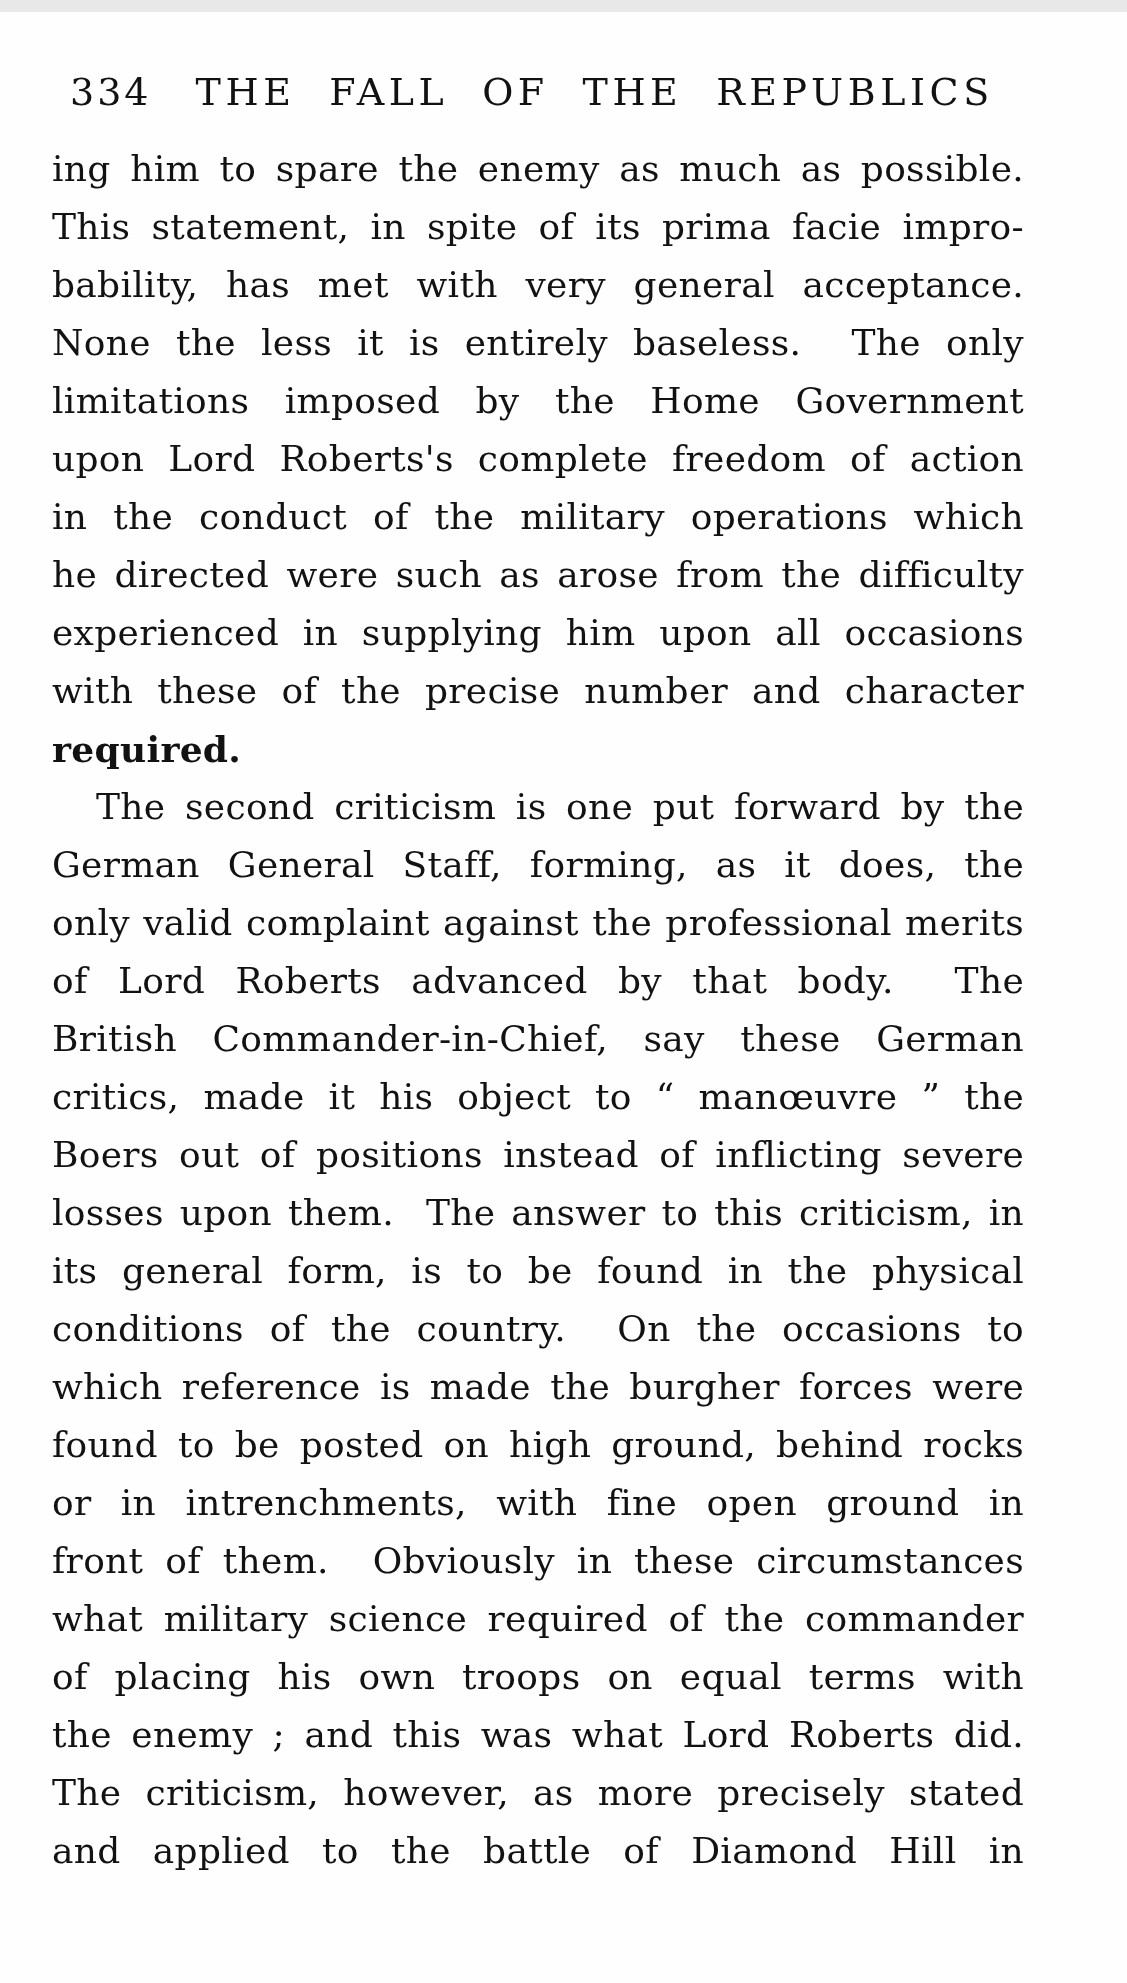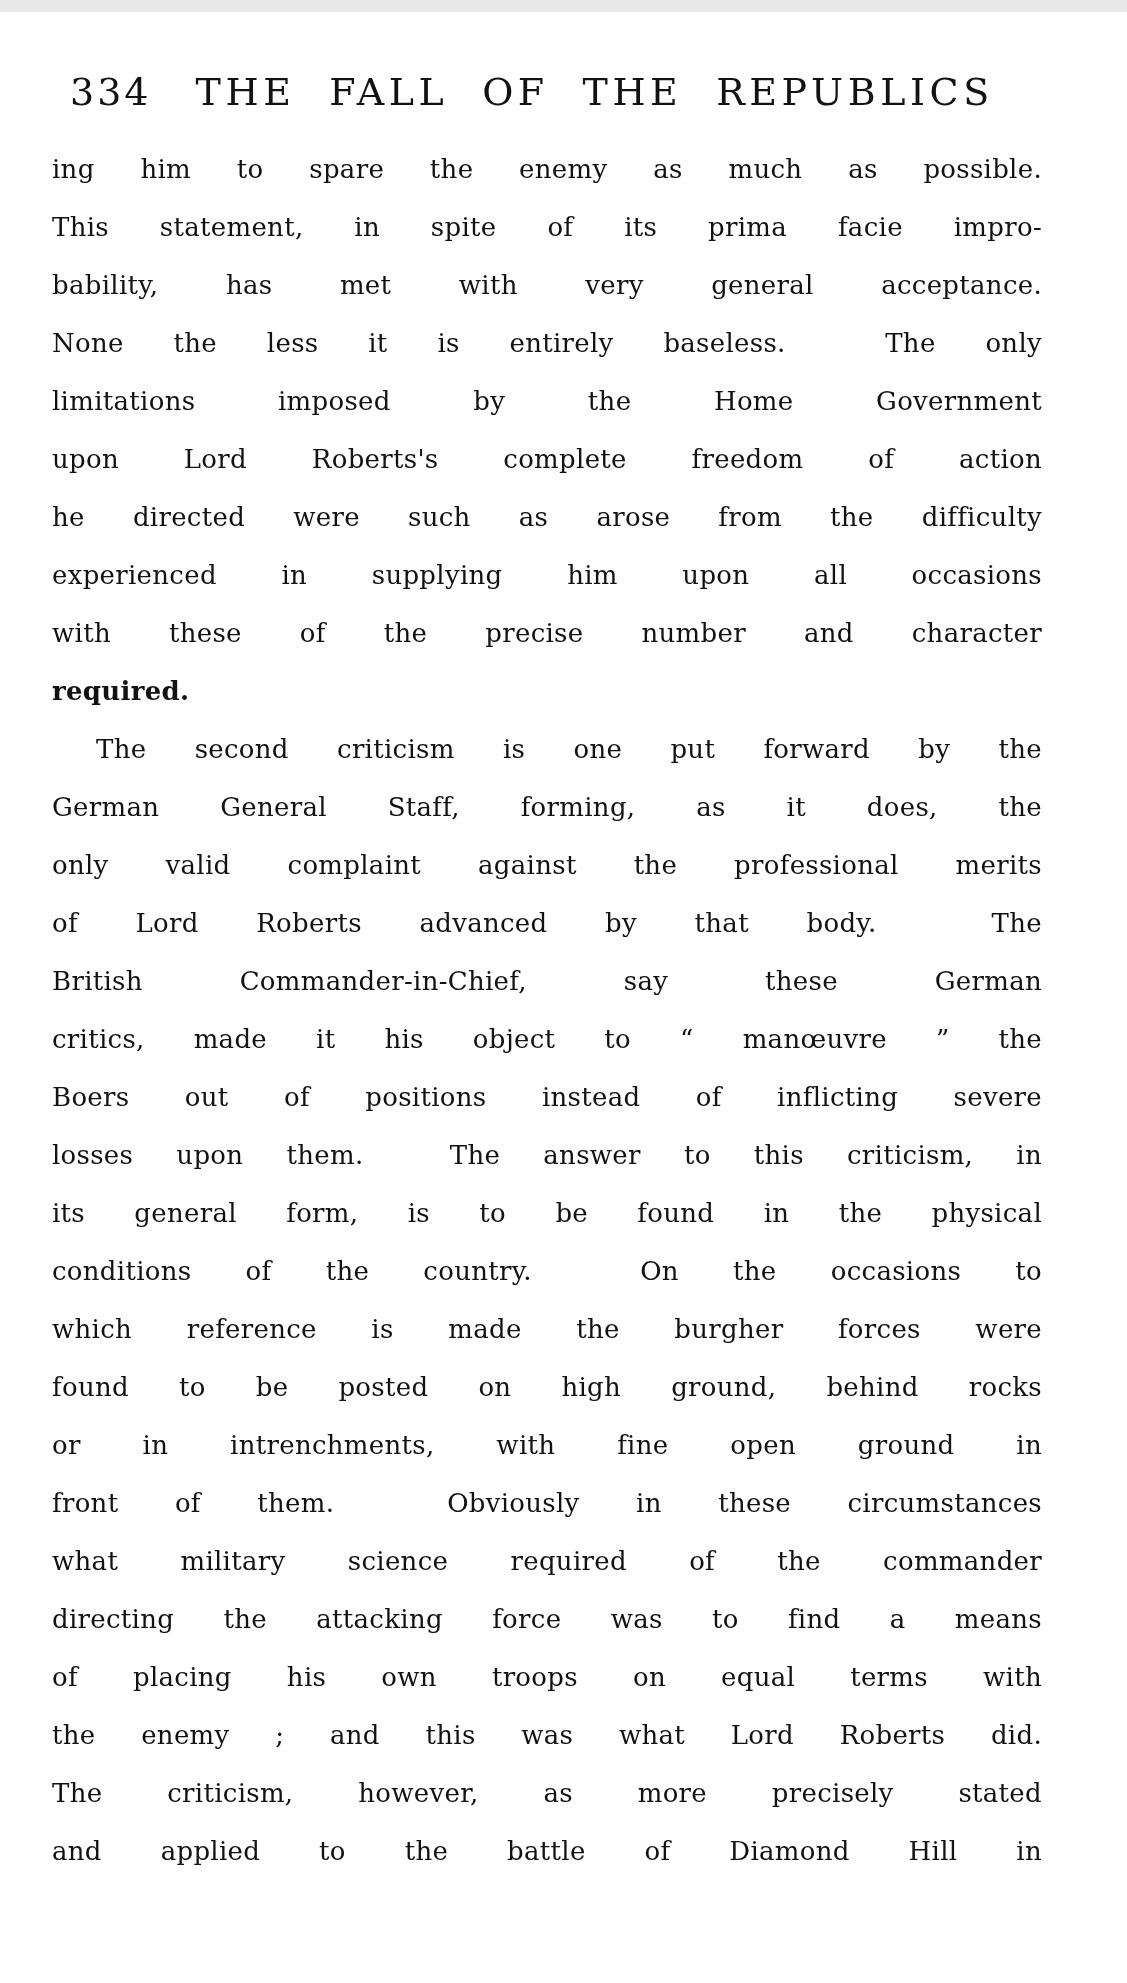--- a/index.html
+++ b/index.html
@@ -32,23 +32,23 @@
     letter-spacing: 3px;
     margin-right: 44px;
   }
   .title {
     letter-spacing: 0.12em;
     word-spacing: 0.45em;
   }
   .body {
     position: absolute;
     left: 52px;
-    right: 85px;
+    right: 103px;
     top: 128px;
-    font-size: 26px;
+    font-size: 36px;
     line-height: 58px;
     letter-spacing: 0.3px;
   }
   .line {
     height: 58px;
     text-align: justify;
     text-align-last: justify;
   }
   .line.no-just {
     text-align: left;
@@ -69,38 +69,38 @@
     <span class="pagenum">334</span>
     <span class="title">THE FALL OF THE REPUBLICS</span>
   </div>
   <div class="body">
       <div class="line"><span>ing him to spare the enemy as much as possible.</span></div>
       <div class="line"><span>This statement, in spite of its </span><span class="italic">prima facie</span><span> impro-</span></div>
       <div class="line"><span>bability, has met with very general acceptance.</span></div>
       <div class="line"><span>None the less it is entirely baseless.&nbsp; The only</span></div>
       <div class="line"><span>limitations imposed by the Home Government</span></div>
       <div class="line"><span>upon Lord Roberts's complete freedom of action</span></div>
+      <div class="line"><span>in the conduct of the military operations which</span></div>
       <div class="line"><span>he directed were such as arose from the difficulty</span></div>
       <div class="line"><span>experienced in supplying him upon all occasions</span></div>
       <div class="line"><span>with these of the precise number and character</span></div>
       <div class="line no-just"><span>required.</span></div>
       <div class="line indent"><span>The second criticism is one put forward by the</span></div>
       <div class="line"><span>German General Staff, forming, as it does, the</span></div>
       <div class="line"><span>only valid complaint against the professional merits</span></div>
       <div class="line"><span>of Lord Roberts advanced by that body.&nbsp; The</span></div>
       <div class="line"><span>British Commander-in-Chief, say these German</span></div>
       <div class="line"><span>critics, made it his object to “ manœuvre ” the</span></div>
       <div class="line"><span>Boers out of positions instead of inflicting severe</span></div>
       <div class="line"><span>losses upon them.&nbsp; The answer to this criticism, in</span></div>
       <div class="line"><span>its general form, is to be found in the physical</span></div>
       <div class="line"><span>conditions of the country.&nbsp; On the occasions to</span></div>
       <div class="line"><span>which reference is made the burgher forces were</span></div>
       <div class="line"><span>found to be posted on high ground, behind rocks</span></div>
       <div class="line"><span>or in intrenchments, with fine open ground in</span></div>
       <div class="line"><span>front of them.&nbsp; Obviously in these circumstances</span></div>
       <div class="line"><span>what military science required of the commander</span></div>
-      <div class="line"><span>directing the attacking force was to find a means</span></div>
       <div class="line"><span>of placing his own troops on equal terms with</span></div>
       <div class="line"><span>the enemy ; and this was what Lord Roberts did.</span></div>
       <div class="line"><span>The criticism, however, as more precisely stated</span></div>
       <div class="line"><span>and applied to the battle of Diamond Hill in</span></div>
     </div>
 </div>
 
 </body></html>

